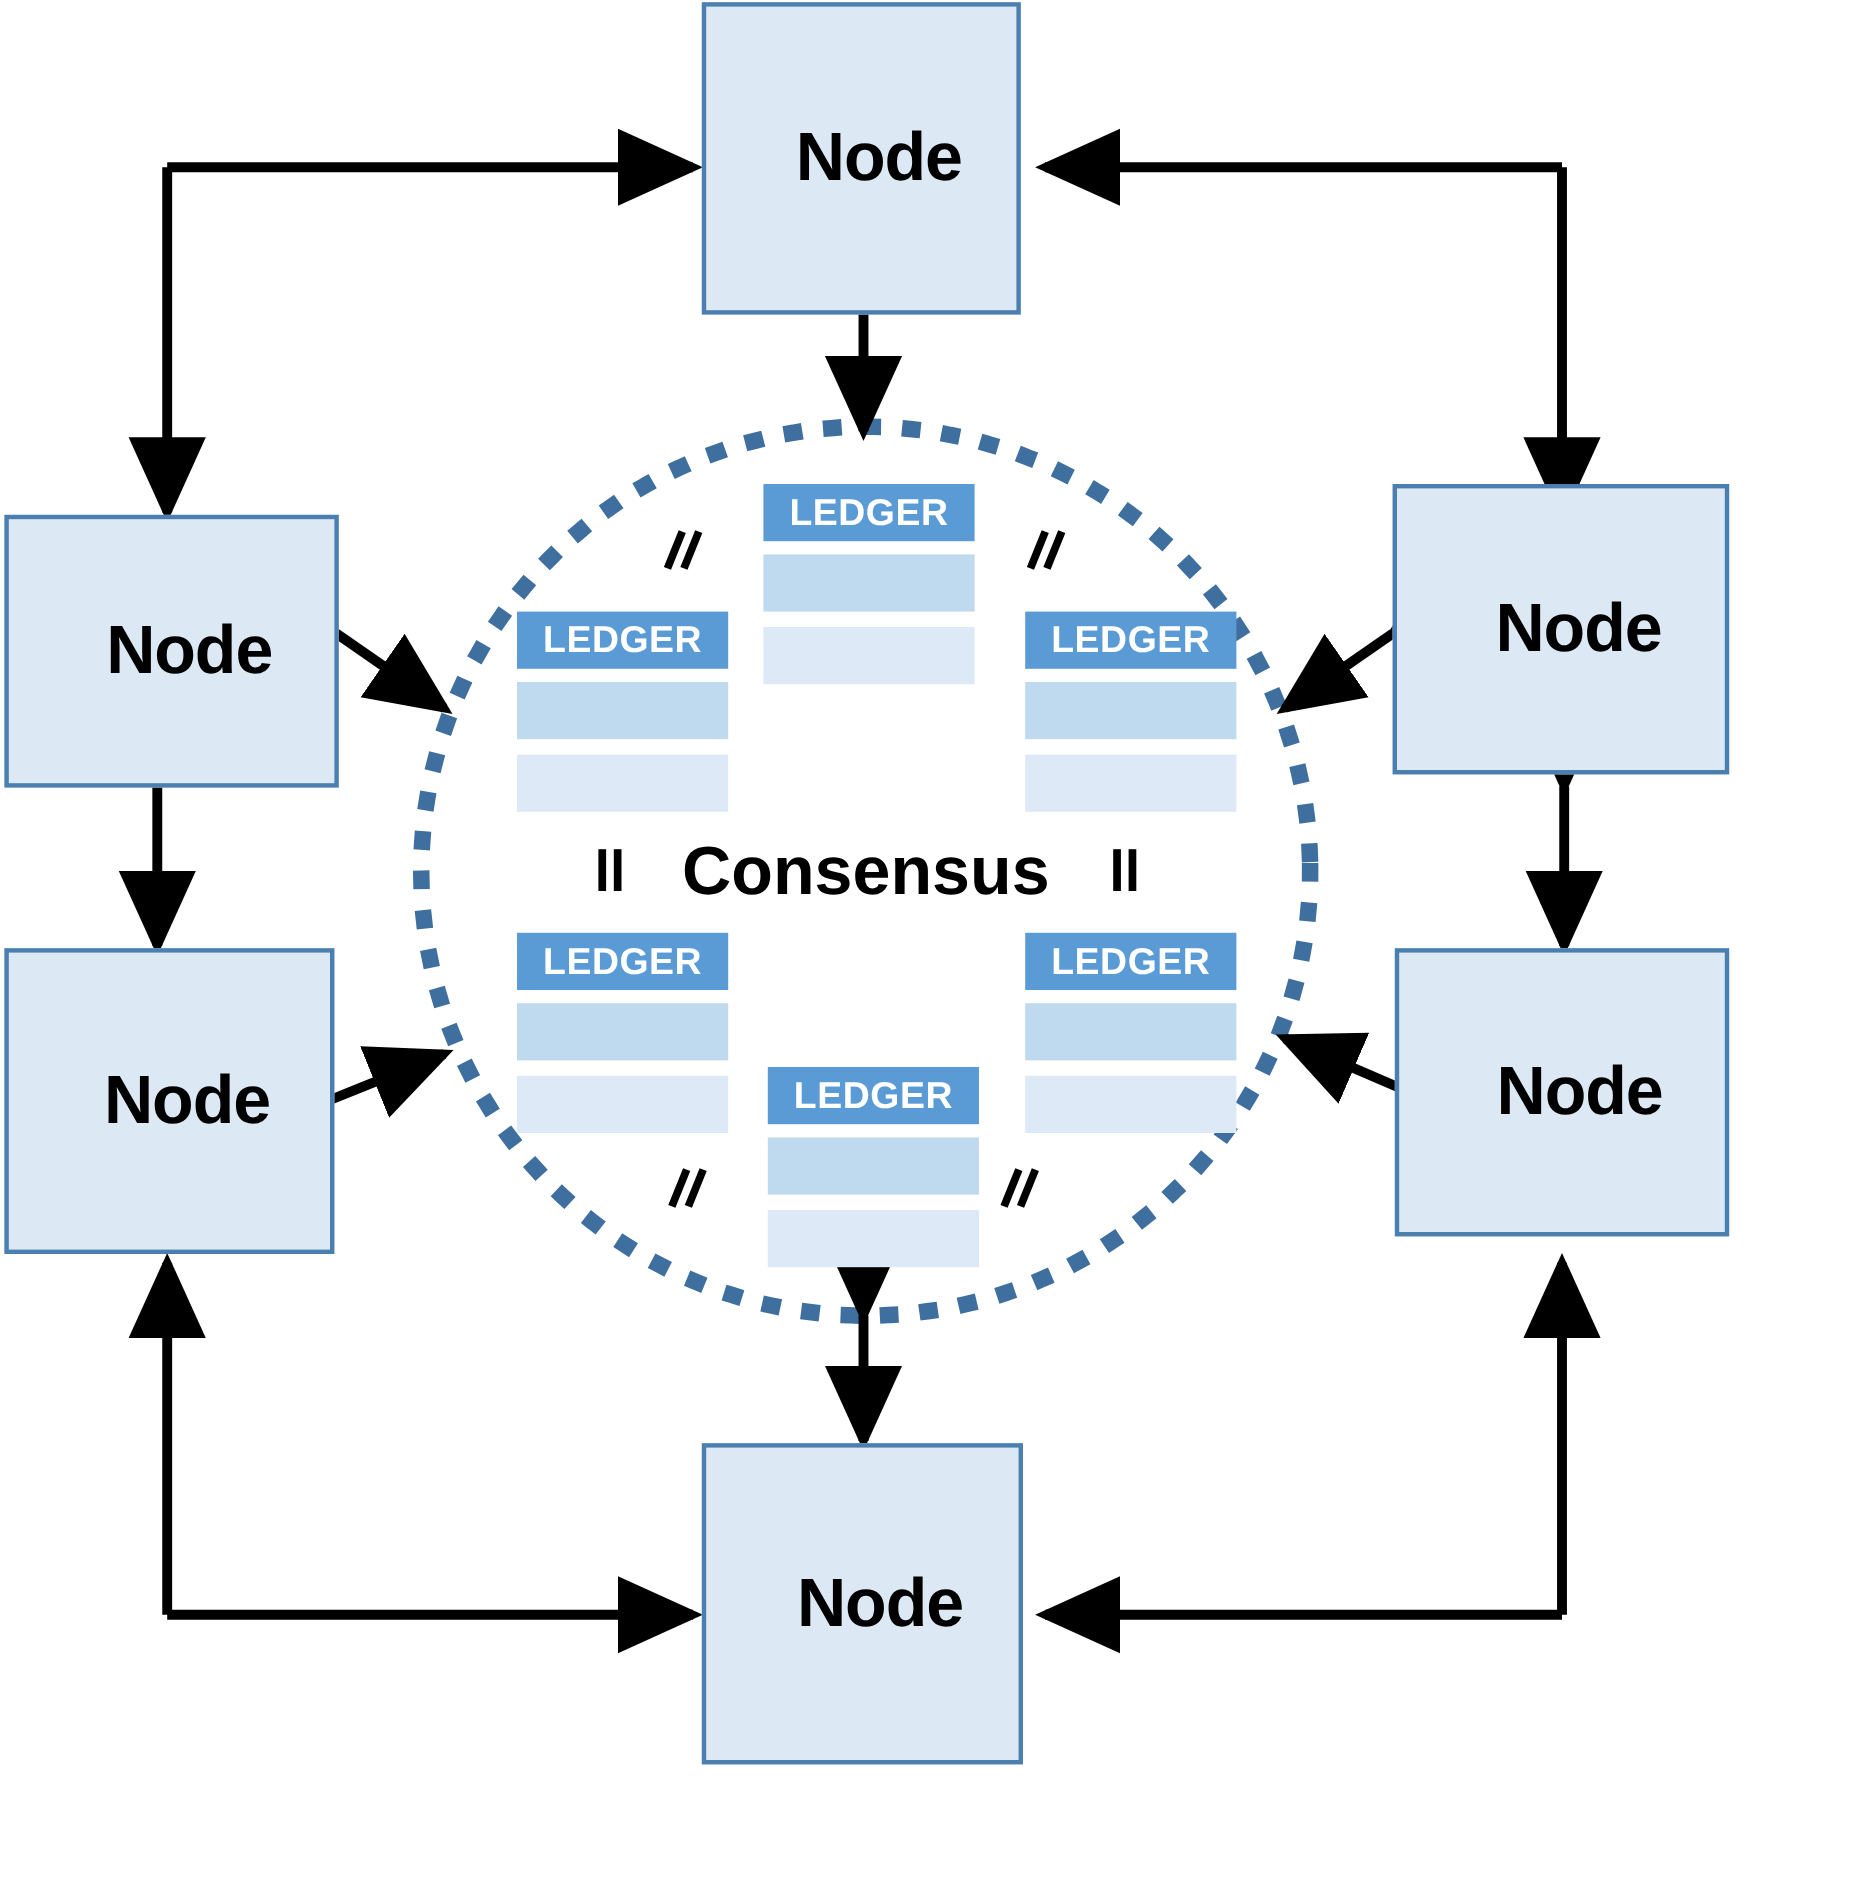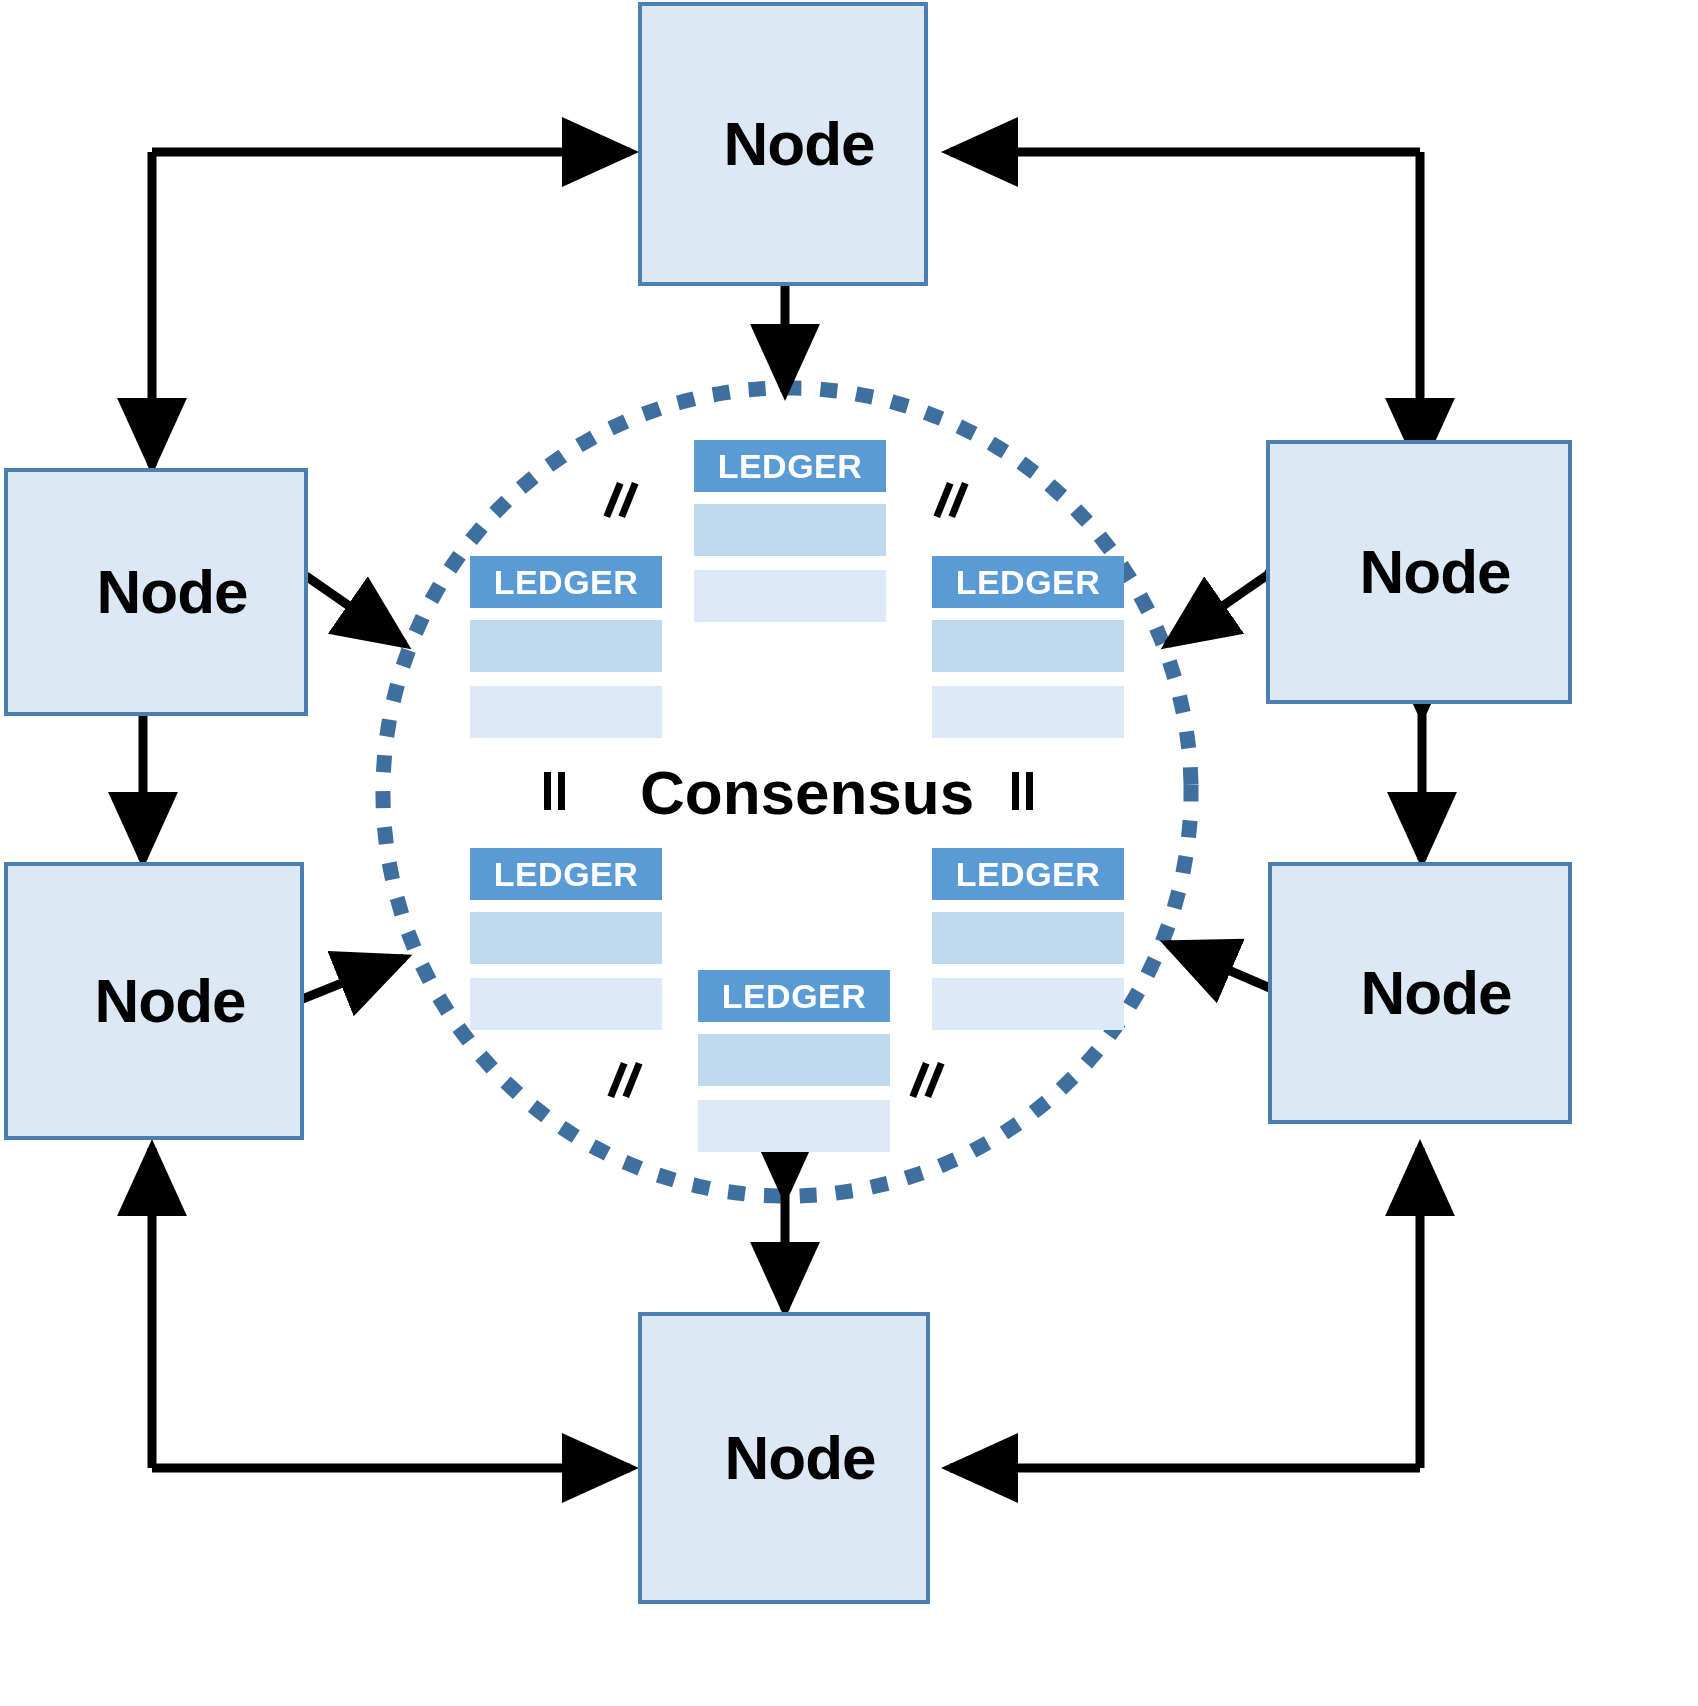--- a/index.html
+++ b/index.html
@@ -150,21 +150,21 @@
     <div class="row1"></div>
     <div class="row2"></div>
   </div>
 
   <div class="ledger" style="left:698px;top:970px;">
     <div class="hdr">LEDGER</div>
     <div class="row1"></div>
     <div class="row2"></div>
   </div>
 
-  <div class="consensus" style="left:640px;top:762px;">Consensus</div>
+  <div class="consensus" style="left:620px;top:762px;">Consensus</div>
 
   <div class="eqmark" style="left:602px;top:480px;">
     <i></i>
       <i></i>
   </div>
   <div class="eqmark" style="left:932px;top:480px;">
     <i></i>
       <i></i>
   </div>
 

